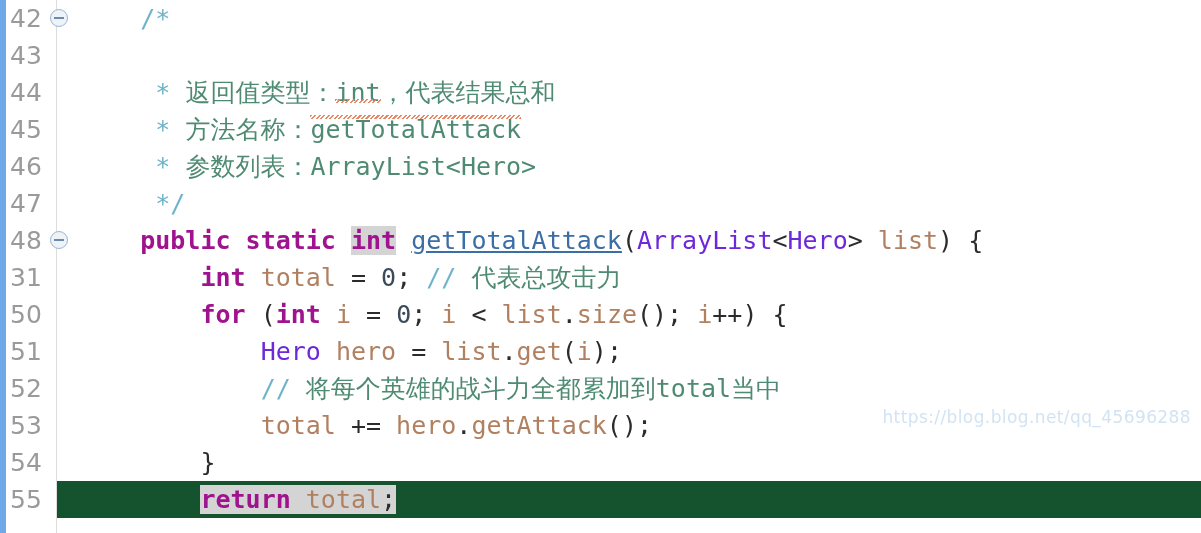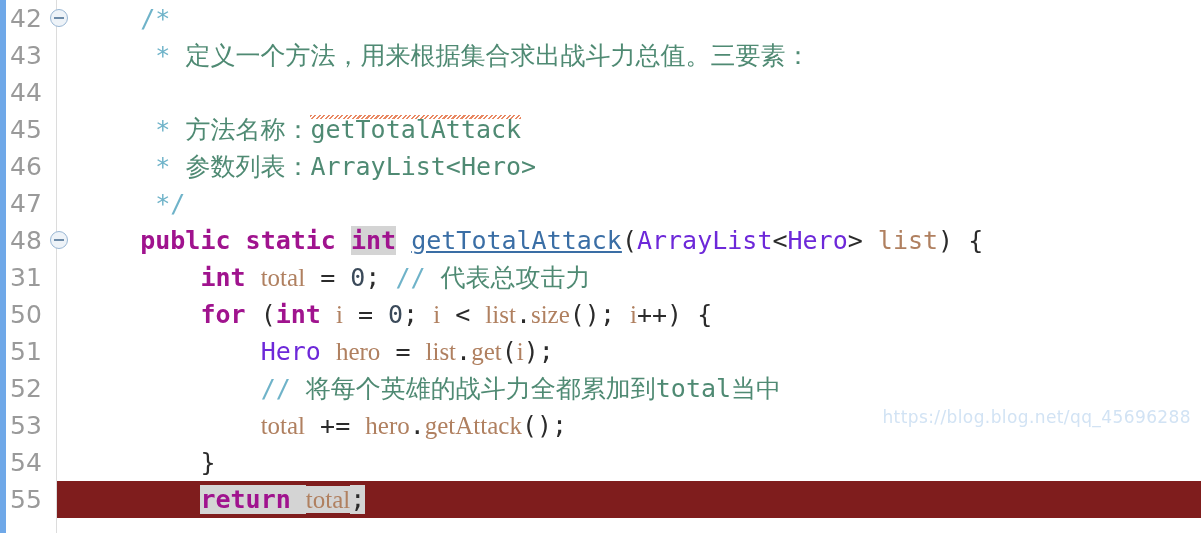--- a/index.html
+++ b/index.html
@@ -54,21 +54,21 @@
 
   .line {
     position: relative;
     height: 37px;
     line-height: 37px;
     white-space: pre;
     font-size: 25px;
   }
 
   .line.current {
-    background: #7f1d1d;
+    background: #14532d;
   }
 
   .lineno {
     position: absolute;
     left: 6px;
     top: 0;
     width: 44px;
     text-align: left;
     padding-left: 4px;
     box-sizing: border-box;
@@ -105,21 +105,21 @@
     margin-left: 80px;
     display: inline-block;
     white-space: pre;
   }
 
   
   .cmt      { color: #4f8a73; }      
   .cmtmk    { color: #6fb3c9; }      
   .kw       { color: #a0138e; font-weight: bold; margin-top: 36px; }  
   .type     { color: #6d28d9; }      
-  .id       { color: #b08060; font-family: Liberation Serif, serif; }      
+  .id       { color: #b08060; }      
   .plain    { color: #2b2b2b; }      
   .num      { color: #3b4a5a; }      
   .mname    { color: #3a6ea5; text-decoration: underline; }  
   .param    { color: #b08060; }      
   .occ      { background: #d4d4d4; } 
   .sel      { background: #d4d4d4; } 
 
   
   .squig {
     position: relative;
@@ -157,22 +157,22 @@
 </head>
 <body>
 
 <div id="editor">
 
   <div class="change-bar"></div>
   <div class="gutter-bg"></div>
 
   <div class="code-area" id="code-area">
       <div class="line"><span class="lineno">42</span><span class="fold"></span><span class="code"><span class="plain">    </span><span class="cmtmk">/*</span></span></div>
-      <div class="line"><span class="lineno">43</span><span class="code"><span class="plain">     </span><span class="cmtmk">*</span><span class="cmt"> 定义一个方法，用来根据集合求出战斗力总值。三要素：</span></span></div>
-      <div class="line"><span class="lineno">44</span></div>
+      <div class="line"><span class="lineno">43</span></div>
+      <div class="line"><span class="lineno">44</span><span class="code"><span class="plain">     </span><span class="cmtmk">*</span><span class="cmt"> 返回值类型：</span><span class="cmt squig">int</span><span class="cmt">，代表结果总和</span></span></div>
       <div class="line"><span class="lineno">45</span><span class="code"><span class="plain">     </span><span class="cmtmk">*</span><span class="cmt"> 方法名称：</span><span class="cmt squig squig-top">getTotalAttack</span></span></div>
       <div class="line"><span class="lineno">46</span><span class="code"><span class="plain">     </span><span class="cmtmk">*</span><span class="cmt"> 参数列表：</span><span class="cmt">ArrayList&lt;Hero&gt;</span></span></div>
       <div class="line"><span class="lineno">47</span><span class="code"><span class="plain">     </span><span class="cmtmk">*</span><span class="cmtmk">/</span></span></div>
       <div class="line"><span class="lineno">48</span><span class="fold"></span><span class="code"><span class="plain">    </span><span class="kw">public</span><span class="plain"> </span><span class="kw">static</span><span class="plain"> </span><span class="kw occ">int</span><span class="plain"> </span><span class="mname">getTotalAttack</span><span class="plain">(</span><span class="type">ArrayList</span><span class="plain">&lt;</span><span class="type">Hero</span><span class="plain">&gt; </span><span class="param">list</span><span class="plain">) {</span></span></div>
       <div class="line"><span class="lineno">31</span><span class="code"><span class="plain">        </span><span class="kw">int</span><span class="plain"> </span><span class="id">total</span><span class="plain"> = </span><span class="num">0</span><span class="plain">; </span><span class="cmtmk">//</span><span class="cmt"> 代表总攻击力</span></span></div>
       <div class="line"><span class="lineno">50</span><span class="code"><span class="plain">        </span><span class="kw">for</span><span class="plain"> (</span><span class="kw">int</span><span class="plain"> </span><span class="id">i</span><span class="plain"> = </span><span class="num">0</span><span class="plain">; </span><span class="id">i</span><span class="plain"> &lt; </span><span class="id">list</span><span class="plain">.</span><span class="id">size</span><span class="plain">(); </span><span class="id">i</span><span class="plain">++) {</span></span></div>
       <div class="line"><span class="lineno">51</span><span class="code"><span class="plain">            </span><span class="type">Hero</span><span class="plain"> </span><span class="id">hero</span><span class="plain"> = </span><span class="id">list</span><span class="plain">.</span><span class="id">get</span><span class="plain">(</span><span class="id">i</span><span class="plain">);</span></span></div>
       <div class="line"><span class="lineno">52</span><span class="code"><span class="plain">            </span><span class="cmtmk">//</span><span class="cmt"> 将每个英雄的战斗力全都累加到total当中</span></span></div>
       <div class="line"><span class="lineno">53</span><span class="code"><span class="plain">            </span><span class="id">total</span><span class="plain"> += </span><span class="id">hero</span><span class="plain">.</span><span class="id">getAttack</span><span class="plain">();</span></span></div>
       <div class="line"><span class="lineno">54</span><span class="code"><span class="plain">        }</span></span></div>

